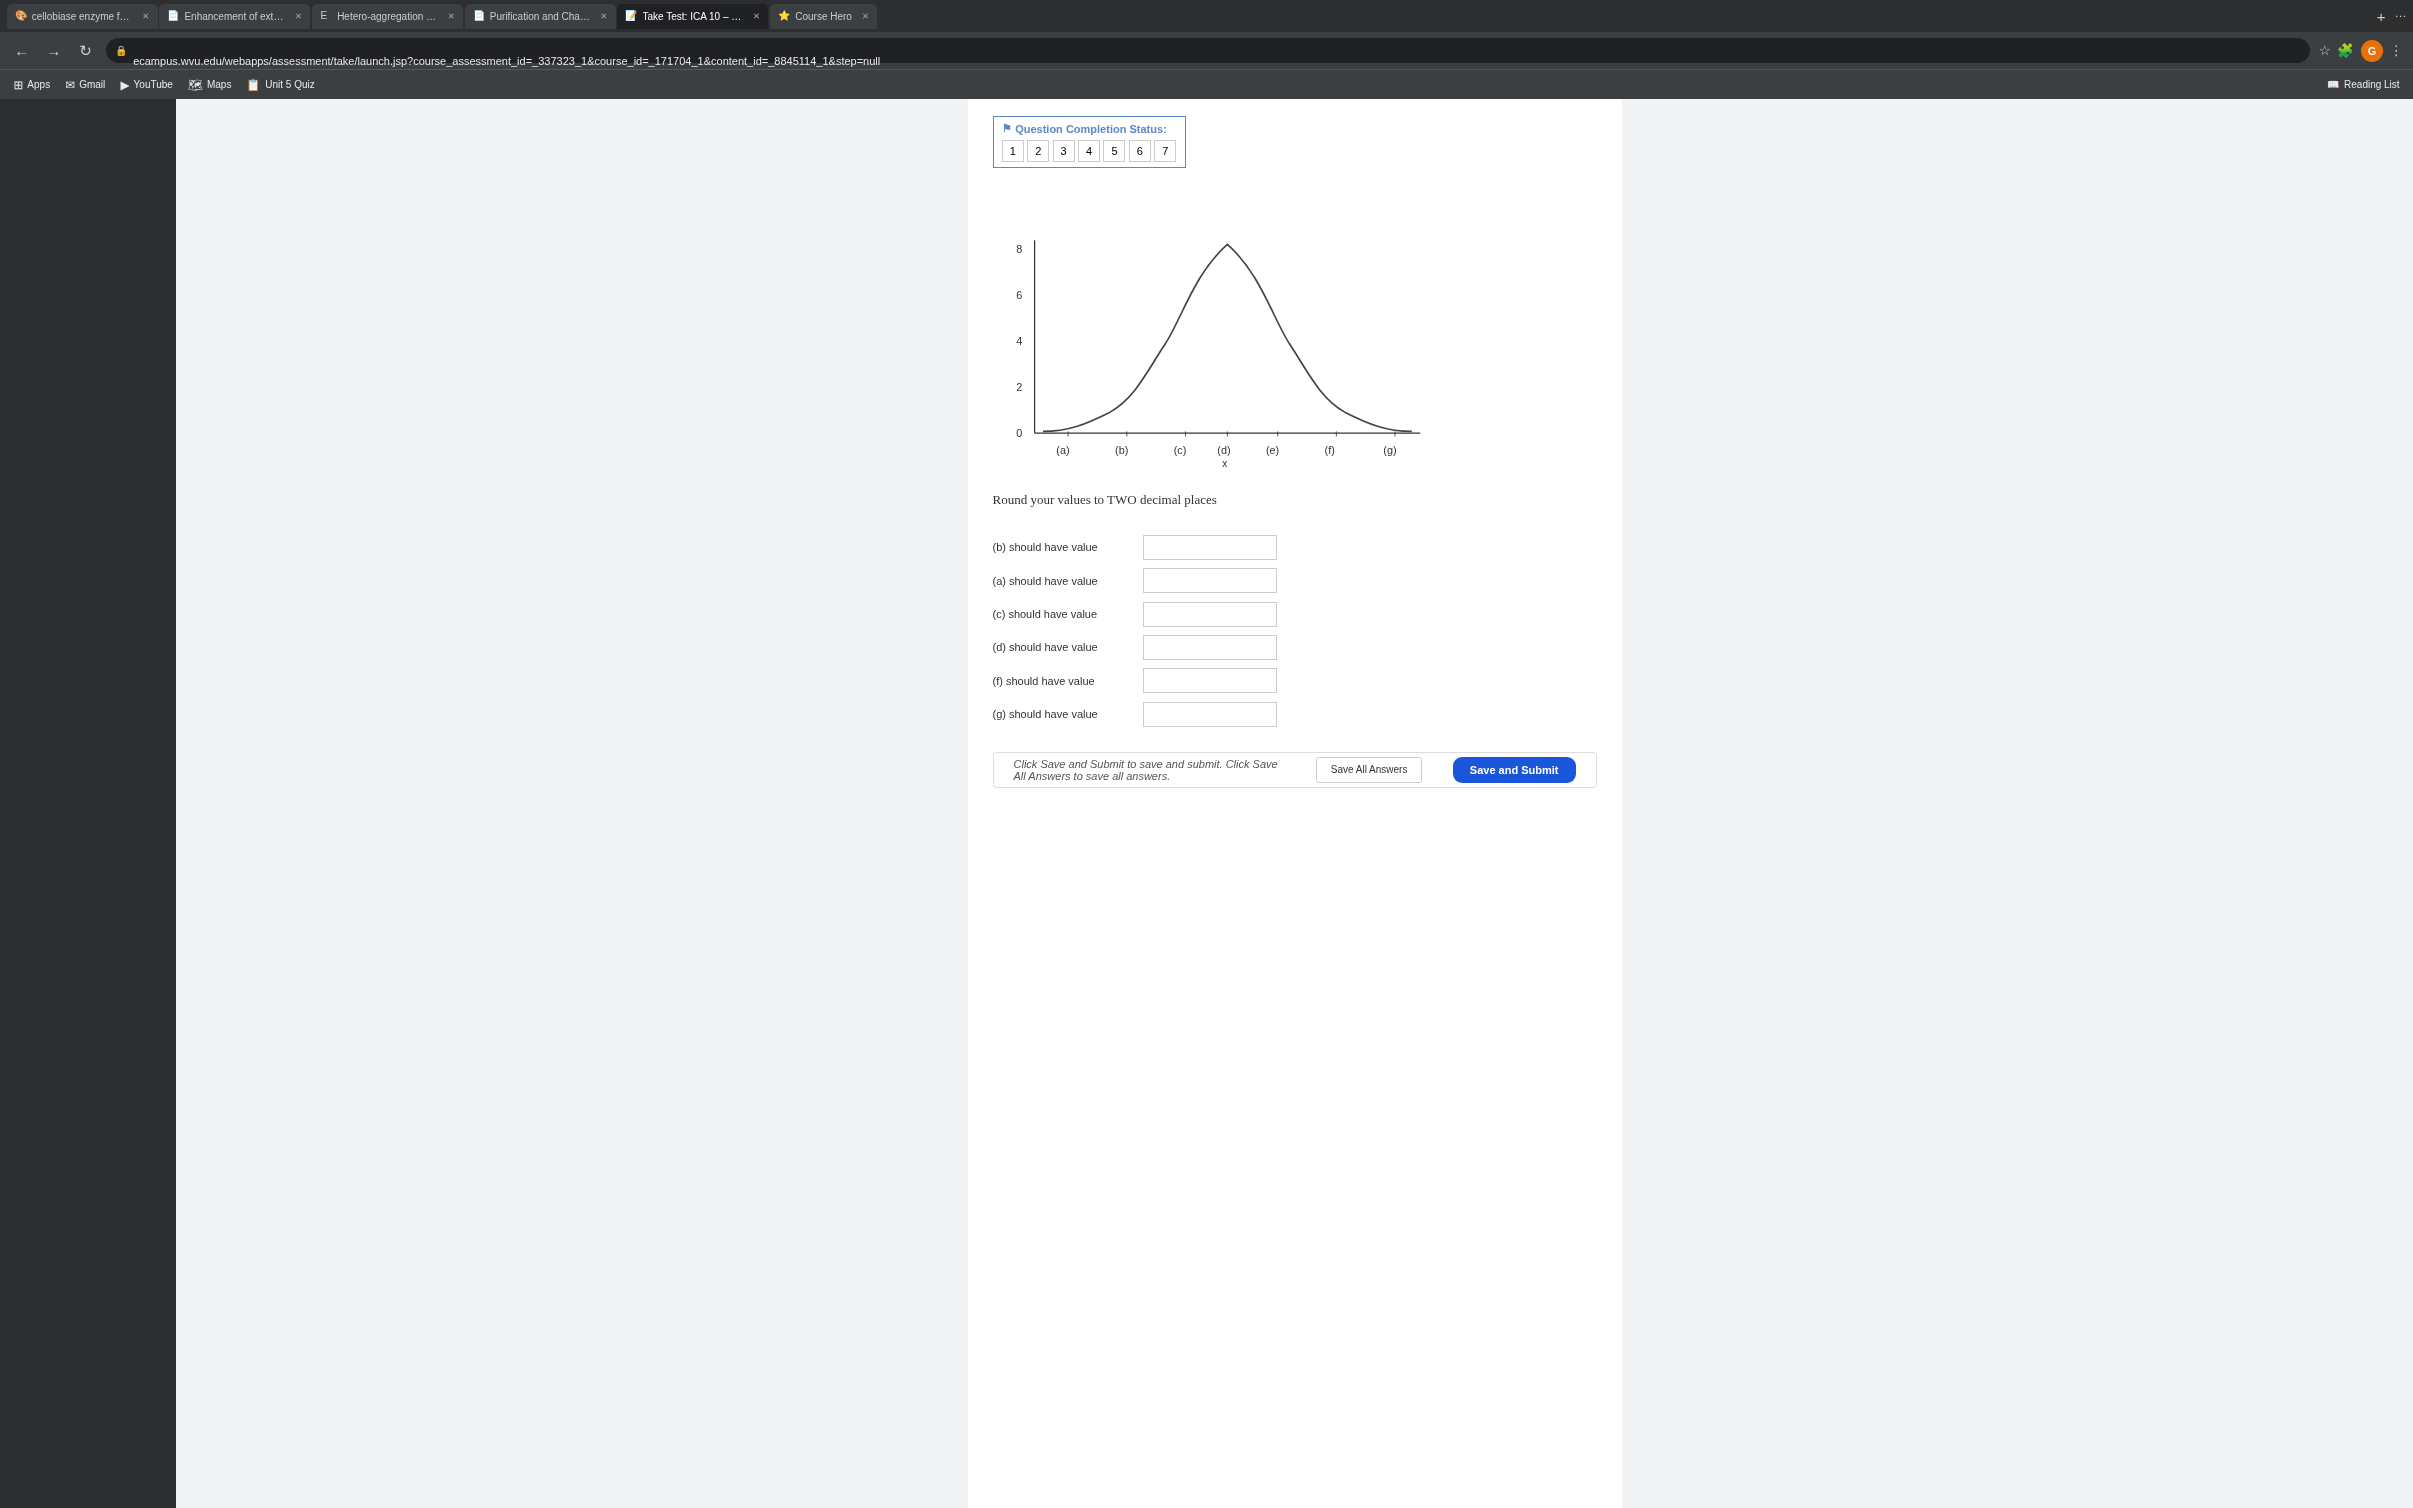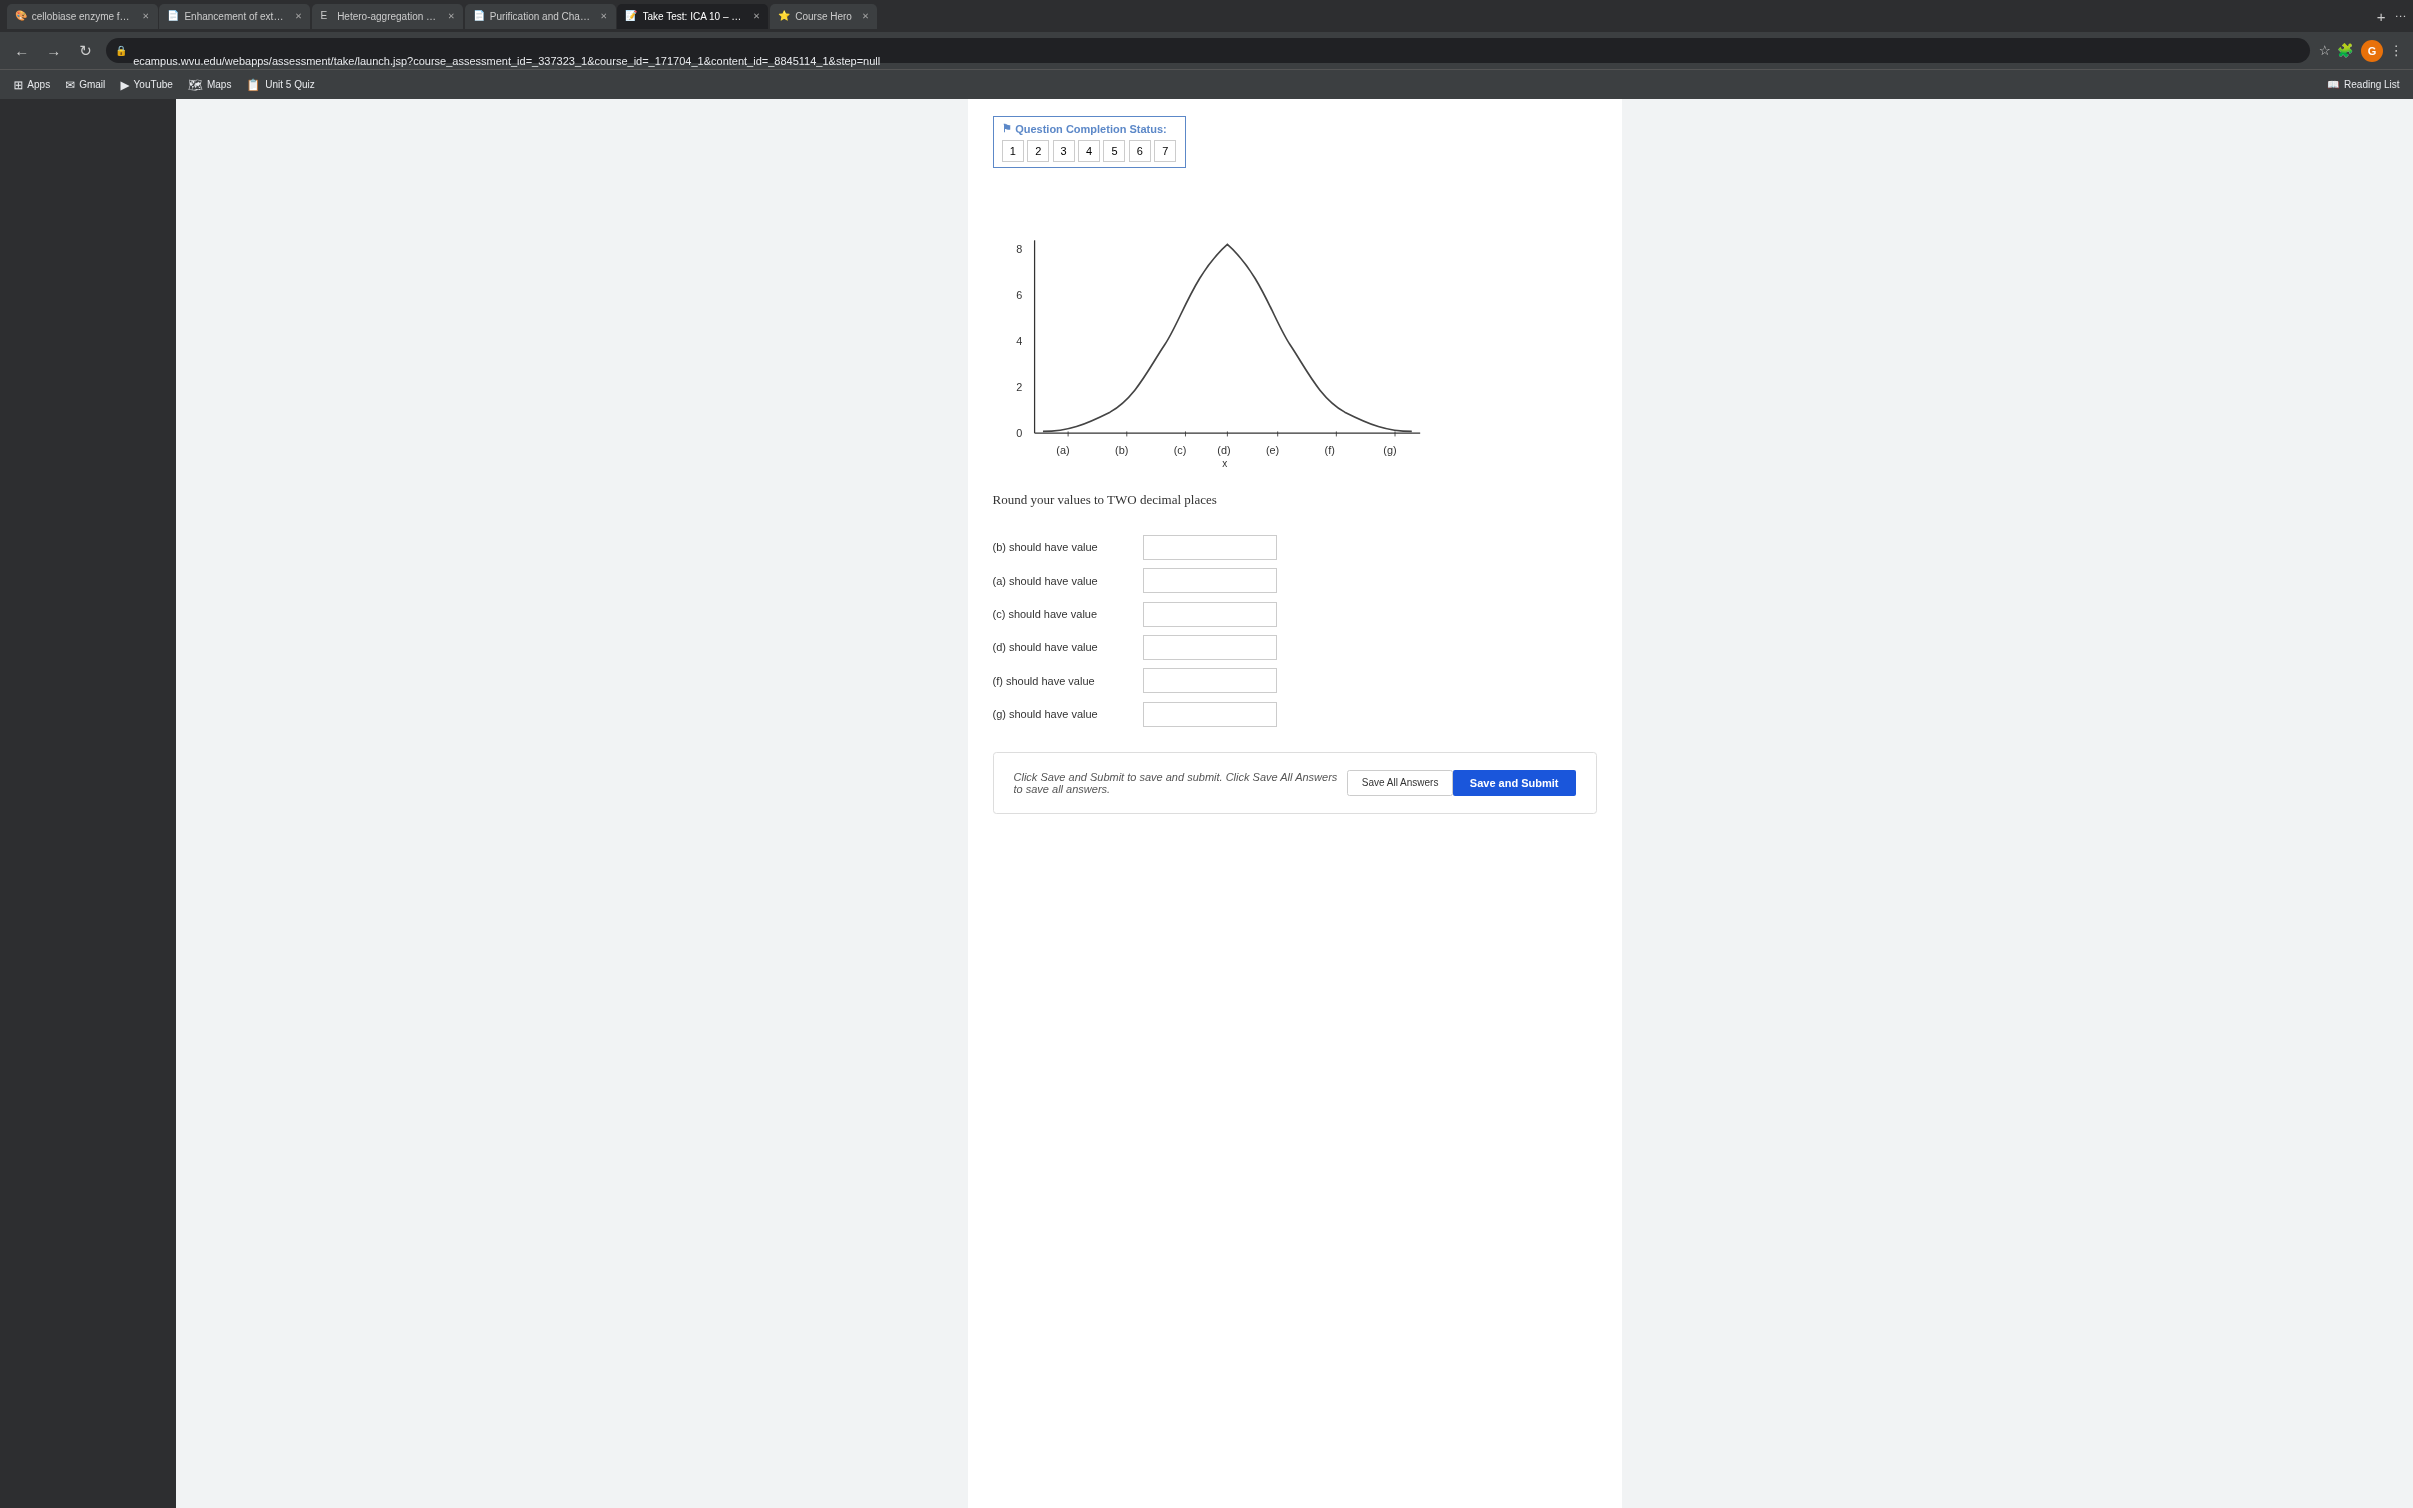--- a/index.html
+++ b/index.html
@@ -193,24 +193,24 @@
       font-size: 11px;
       outline: none;
     }
 
     
     .footer-bar {
       background: #fff;
       border: 0.8px solid #ddd;
       border-radius: 3.4px;
       margin: 25px 0 8px;
-      padding: 17px 20px;
-      display: flex;
-      align-items: center;
-      gap: 0;
+      padding: 4px 20px;
+      display: flex;
+      align-items: center;
+      gap: 31px;
     }
     .footer-text {
       flex: 1;
       font-size: 11px;
       color: #555;
       font-style: italic;
     }
     .btn-save-all {
       background: #fff;
       border: 0.8px solid #ccc;
@@ -219,21 +219,21 @@
       cursor: pointer;
       border-radius: 2.5px;
       color: #333;
     }
     .btn-save-submit {
       background: #1a56db;
       border: none;
       padding: 6.7px 17px;
       font-size: 11px;
       cursor: pointer;
-      border-radius: 2px;
+      border-radius: 9px;
       color: #fff;
       font-weight: 600;
     }
 
     
     .page-layout {
       display: flex;
       width: 100%;
     }
     .left-sidebar {

